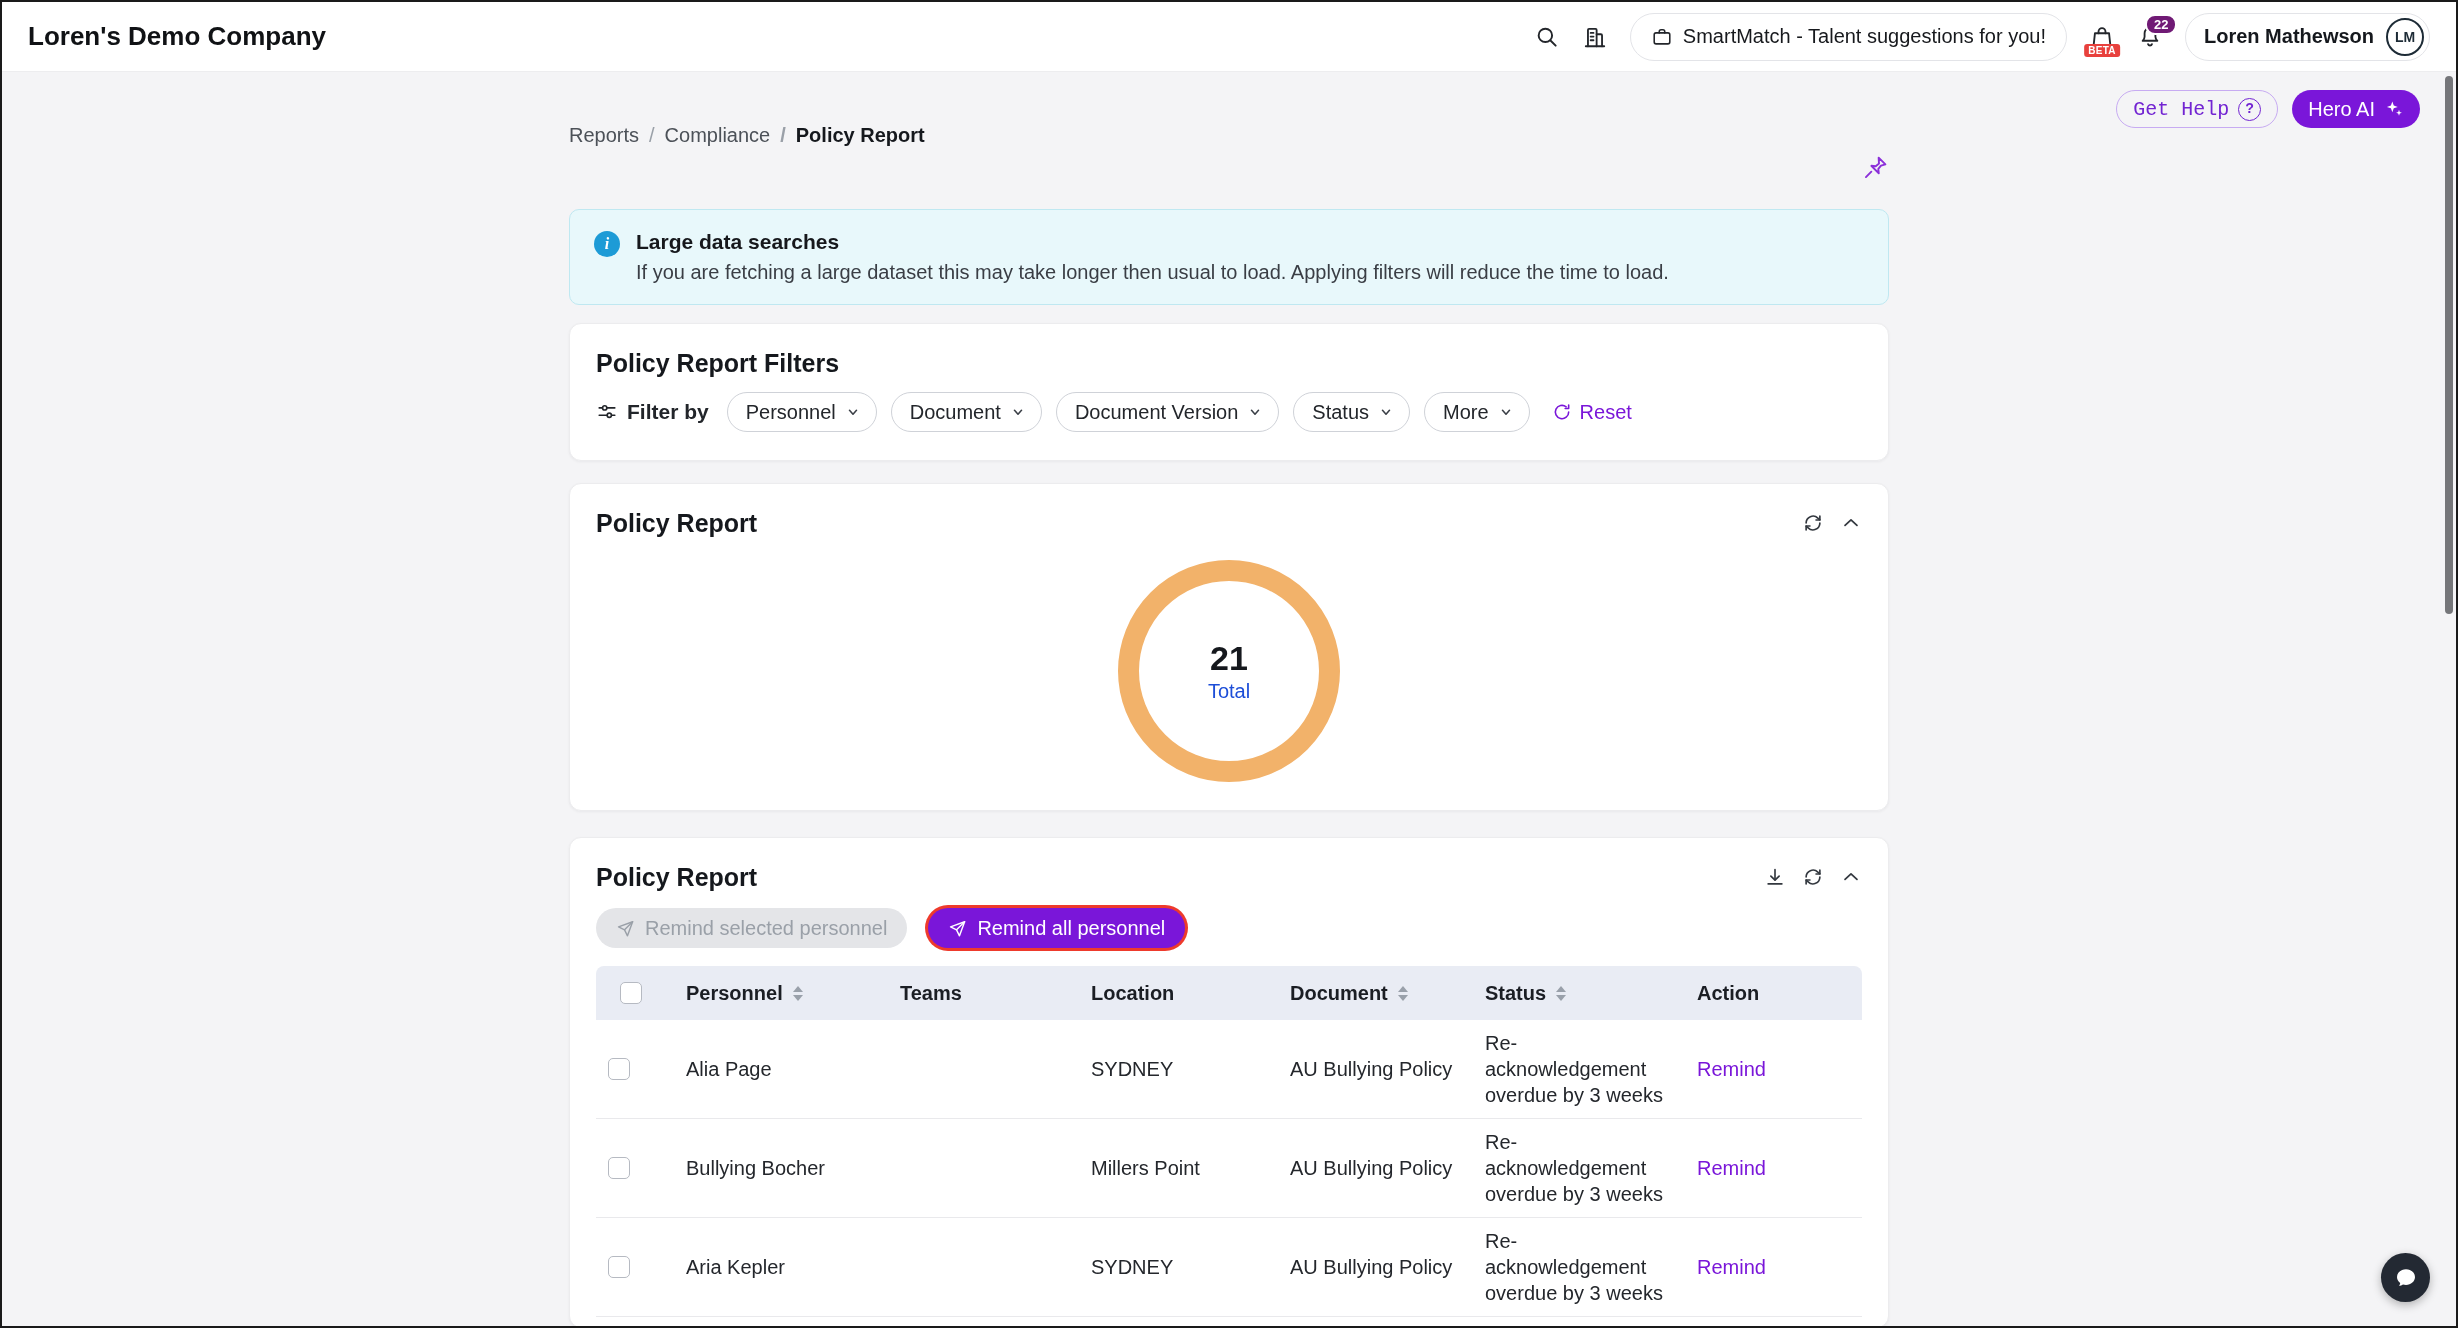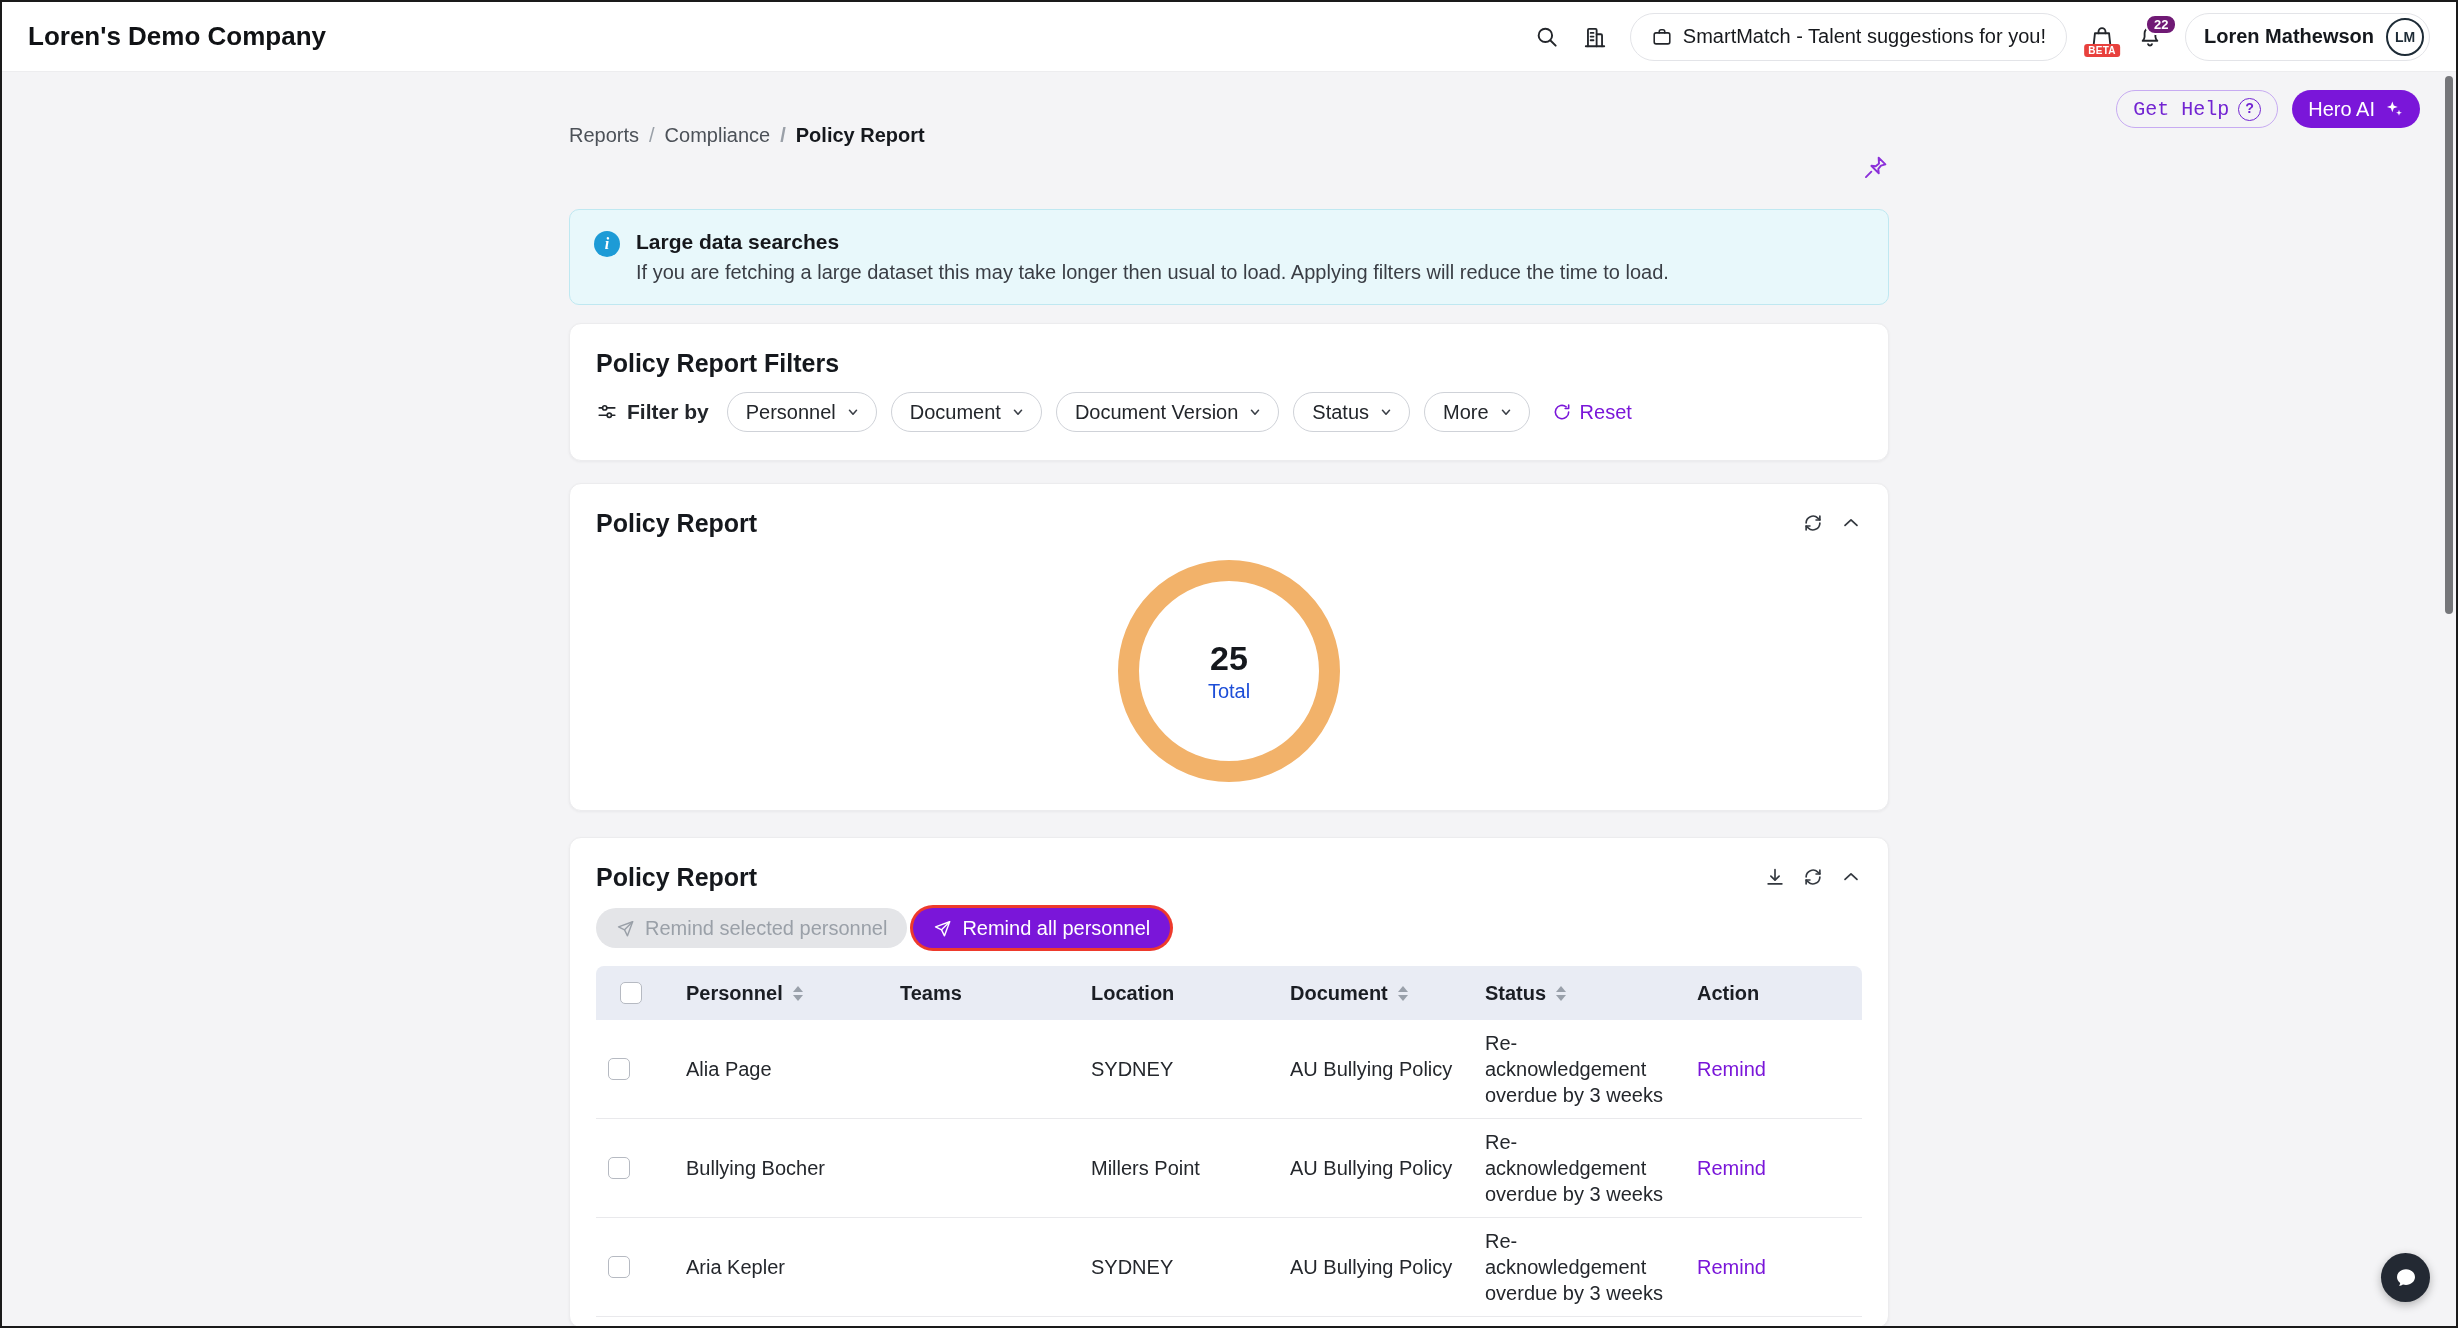--- a/index.html
+++ b/index.html
@@ -122,21 +122,21 @@
   .donut-lbl { font-size: 20px; color: #1d4ed8; }
   .legend { margin-top: 30px; display: flex; justify-content: center; align-items: center; gap: 10px; cursor: pointer; }
   .legend-swatch {
     width: 20px; height: 20px; background: var(--orange); border-radius: 5px; color: #fff;
     display: flex; align-items: center; justify-content: center; font-size: 13px; font-weight: 700;
   }
   .legend-swatch::before { content: "\2713"; }
   .legend-label { font-size: 19px; color: #55595f; }
 
   .table-card { margin-top: 26px; padding-bottom: 10px; }
-  .btn-row { display: flex; gap: 6px; margin-top: 18px; }
+  .btn-row { display: flex; gap: 21px; margin-top: 18px; }
   .btn {
     height: 40px; border-radius: 20px; border: none; display: inline-flex; align-items: center; gap: 10px;
     padding: 0 20px; font-size: 20px; font-family: inherit; cursor: pointer;
   }
   .btn-disabled { background: #e4e5e8; color: #9aa0a8; cursor: default; }
   .btn-primary { background: var(--accent); color: #fff; box-shadow: 0 0 0 3px var(--ring-red); }
 
   .tbl { margin-top: 18px; }
   .t-head, .t-row {
     display: grid; grid-template-columns: 78px 214px 191px 199px 195px 212px 1fr;
@@ -349,21 +349,21 @@
           <button class="icon-btn">
             <span>
               <svg width="22" height="22" viewBox="0 0 24 24" fill="none" stroke="#33383f" stroke-width="1.9" stroke-linecap="round" stroke-linejoin="round">
                   <path d="M5.5 14.5L12 8.5l6.5 6"></path>
                 </svg>
             </span>
           </button>
         </div>
       </div>
       <div class="donut">
-        <div class="donut-val">25</div>
+        <div class="donut-val">21</div>
         <div class="donut-lbl">Total</div>
       </div>
     </section>
 
     <section class="card table-card">
       <div class="card-head">
         <div class="card-title">Policy Report</div>
         <div class="card-head-icons">
           <button class="icon-btn">
             <span>

